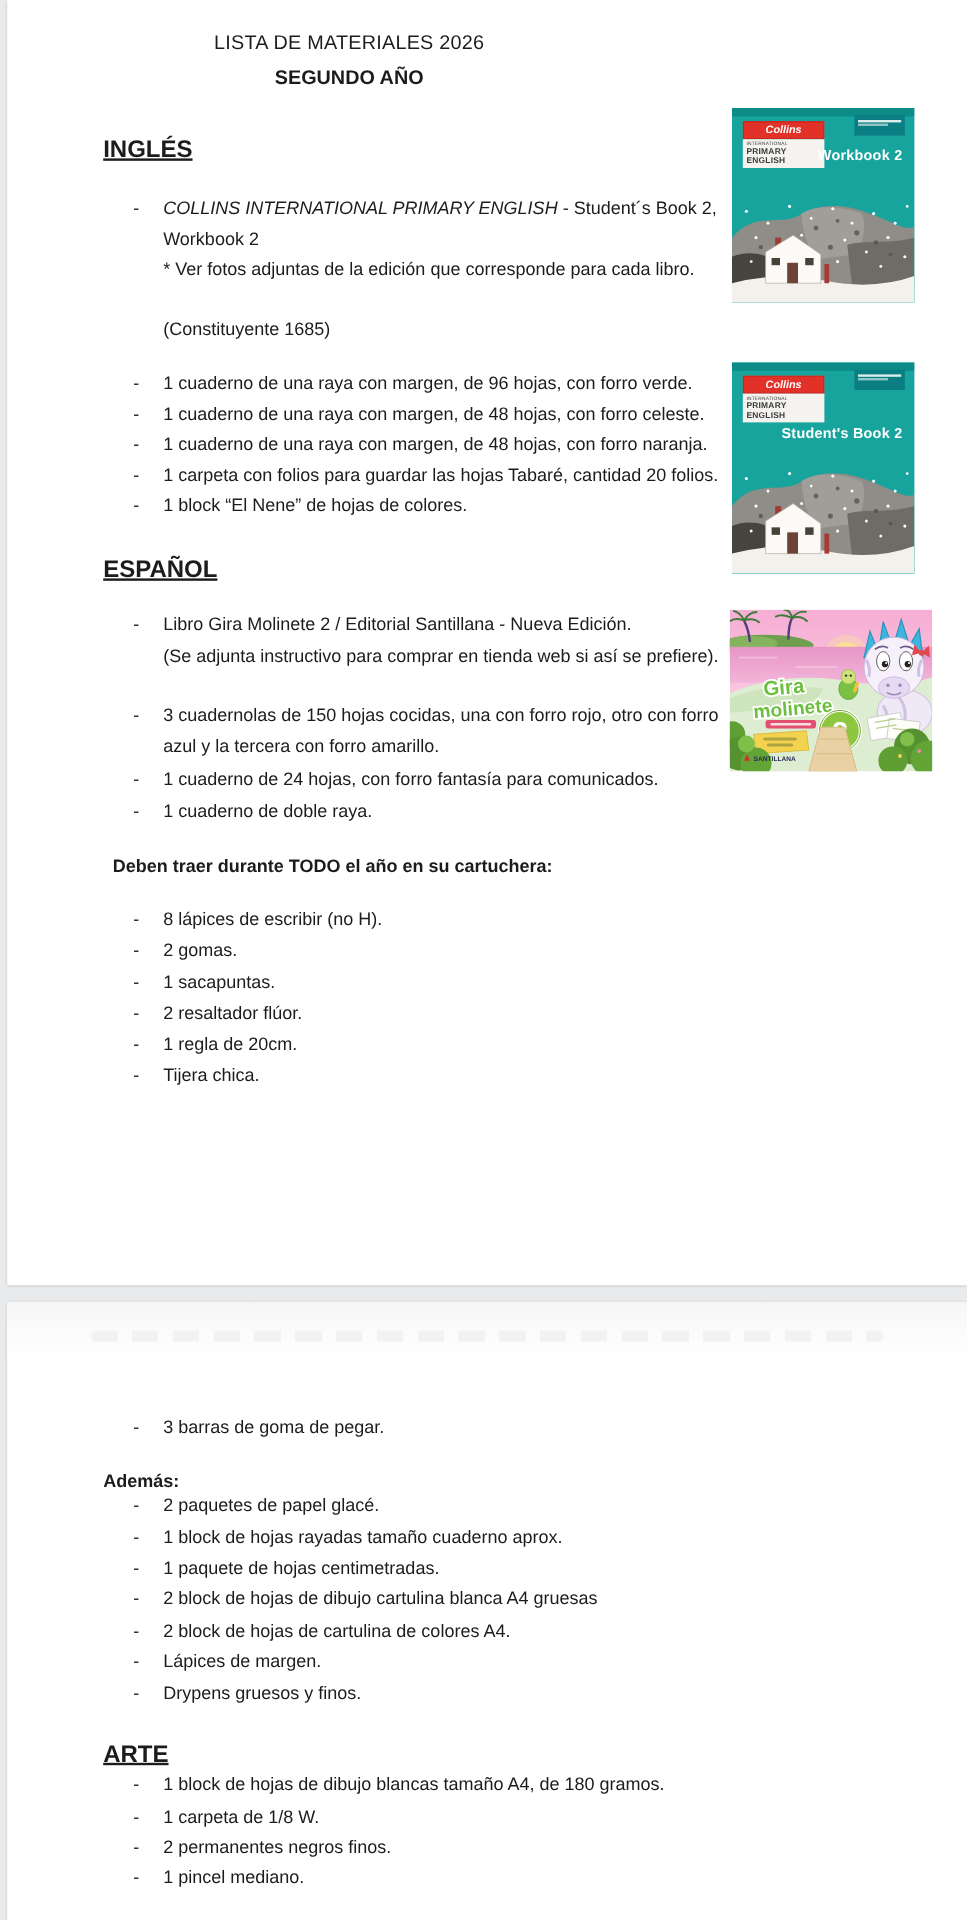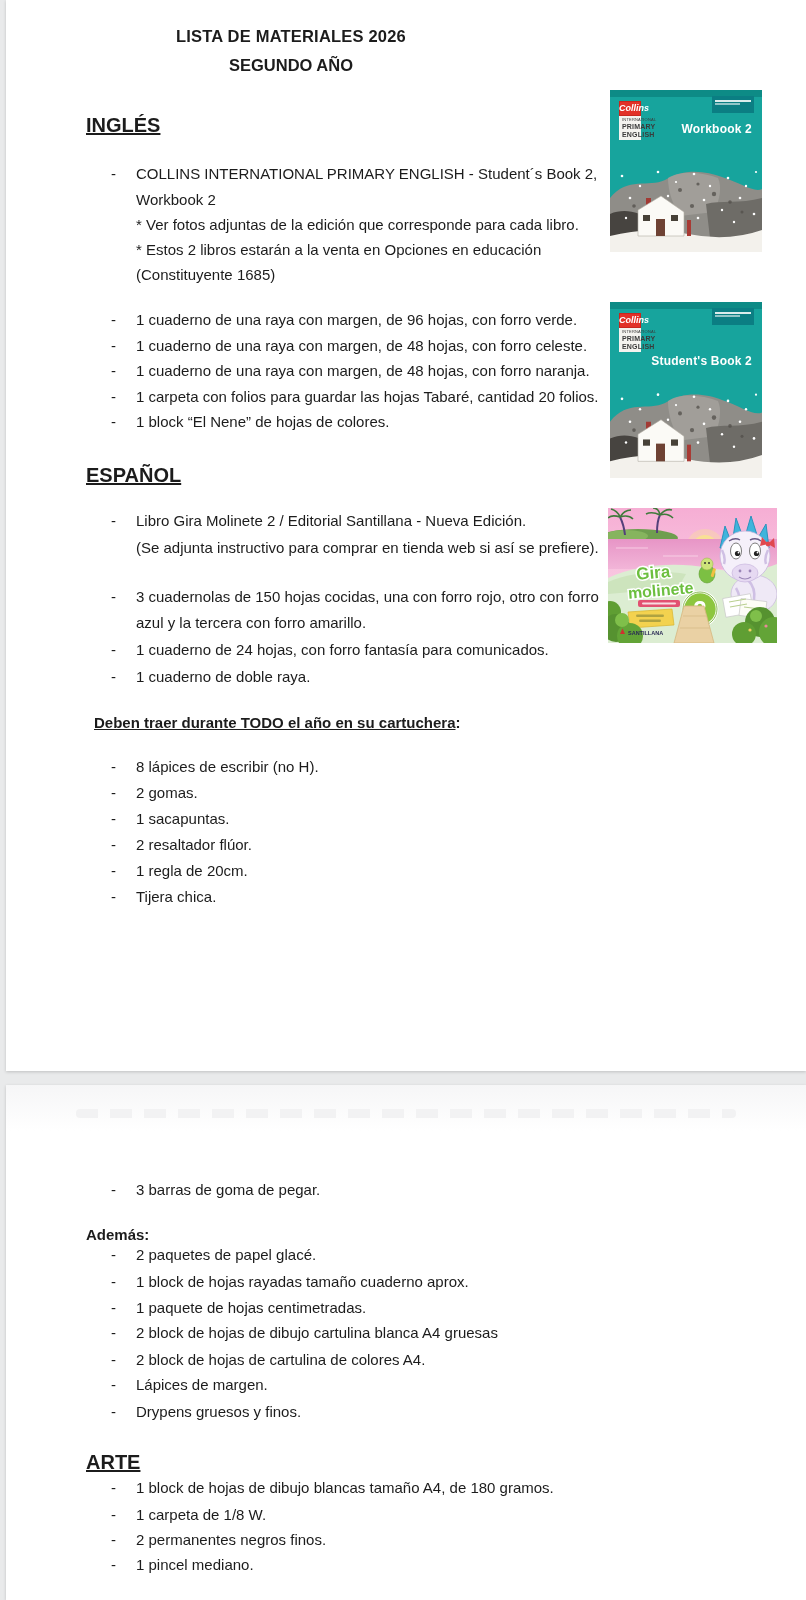--- a/index.html
+++ b/index.html
@@ -19,43 +19,43 @@
   .page2::before{
     content:"";position:absolute;left:0;top:0;right:0;height:46px;
     background:linear-gradient(#f6f6f7,#ffffff);
   }
   .ghost-dashes{
     position:absolute;top:24px;left:70px;width:660px;height:9px;border-radius:4px;
     background:repeating-linear-gradient(90deg,#f2f2f3 0 22px,rgba(255,255,255,0) 22px 34px);
   }
   .doc-title{
     position:absolute;left:0;top:27px;width:570px;text-align:center;
-    font-size:16.5px;font-weight:bold;letter-spacing:.2px;
+    font-size:16.5px;font-weight:normal;letter-spacing:.2px;
   }
   .doc-subtitle{
     position:absolute;left:0;top:56px;width:570px;text-align:center;
     font-size:16.5px;font-weight:bold;
   }
   .h-sec{
     position:absolute;left:80px;font-size:20px;font-weight:bold;
     text-decoration:underline;
   }
   .h-run{position:absolute;left:80px;font-size:15px;font-weight:bold;}
-  .h-run .u{text-decoration:underline;}
+  .h-run .u{}
   .row{position:absolute;left:105px;display:flex;font-size:15px;line-height:19px;white-space:nowrap;}
   .row .dash{width:25px;flex:0 0 25px;}
   .cont{position:absolute;left:130px;font-size:15px;line-height:19px;white-space:nowrap;}
-  .it{}
+  .it{font-style:italic;}
   .cut-fragment{position:absolute;left:80px;top:505px;width:26px;height:5px;overflow:hidden;opacity:.55;}
 
   
   .book{position:absolute;overflow:hidden;}
   .collins-book{background:#17a49d;}
   .cb-topstrip{position:absolute;top:0;left:0;right:0;height:7px;background:#0d8b86;}
-  .cb-logo{position:absolute;top:11px;left:9px;width:22px;}
+  .cb-logo{position:absolute;top:11px;left:9px;width:68px;}
   .cb-logo-red{
     background:#e23128;color:#fff;font-size:9px;font-weight:bold;font-style:italic;
     text-align:center;padding:2px 0 3px;box-shadow:0 0 0 1px #c8271f inset;
   }
   .cb-logo-series{
     background:#f4f3ef;color:#3a3a3a;padding:2px 3px;line-height:1;
   }
   .cb-logo-series span{display:block;font-size:4px;letter-spacing:.2px;}
   .cb-logo-series span.big{font-size:7px;font-weight:bold;margin-top:1px;}
   .cb-badge{position:absolute;top:6px;right:8px;width:36px;height:13px;background:#0b7e83;padding:2px 3px;}
@@ -76,21 +76,20 @@
   <div class="doc-subtitle">SEGUNDO AÑO</div>
 
   <div class="h-sec" style="top:114px;">INGLÉS</div>
 
   <div class="row" style="top:164px;">
     <span class="dash">-</span>
     <span><span class="it">COLLINS INTERNATIONAL PRIMARY ENGLISH</span><span> - Student´s Book 2,</span></span>
   </div>
   <div class="cont" style="top:190px;">Workbook 2</div>
   <div class="cont" style="top:215px;">* Ver fotos adjuntas de la edición que corresponde para cada libro.</div>
-  <div class="cont" style="top:240px;">* Estos 2 libros estarán a la venta en Opciones en educación</div>
   <div class="cont" style="top:265px;">(Constituyente 1685)</div>
 
   <div class="row" style="top:310px;">
       <span class="dash">-</span>
       <span>1 cuaderno de una raya con margen, de 96 hojas, con forro verde.</span>
     </div>
   <div class="row" style="top:336px;">
       <span class="dash">-</span>
       <span>1 cuaderno de una raya con margen, de 48 hojas, con forro celeste.</span>
     </div>

